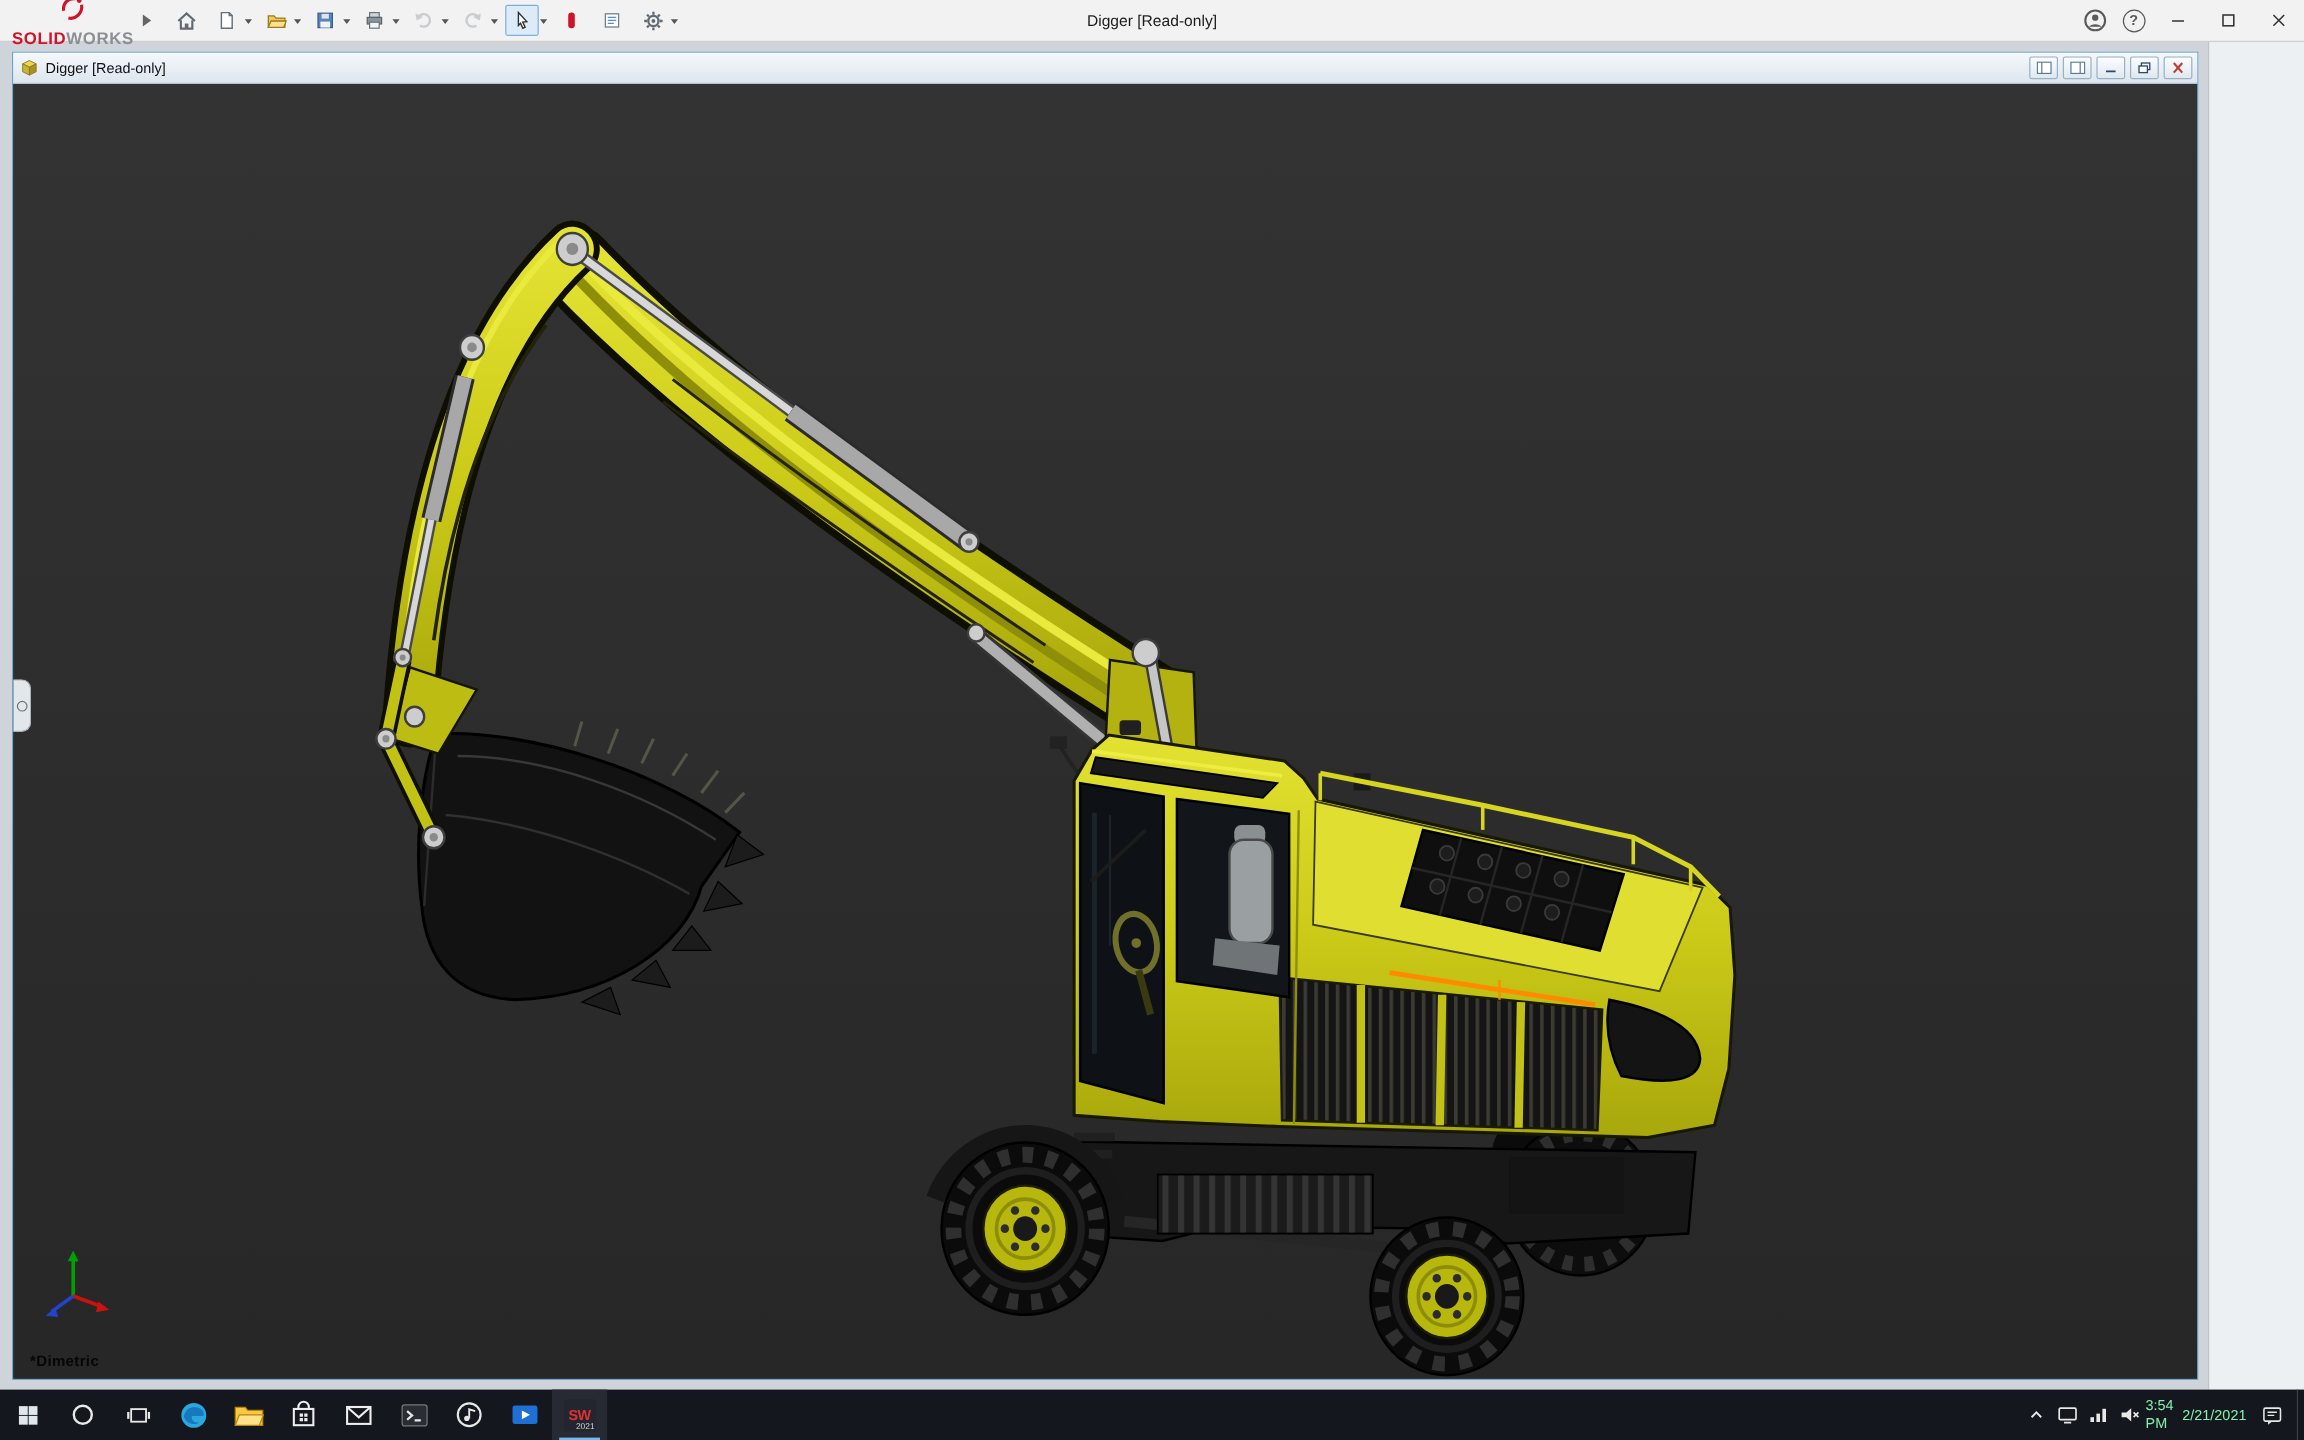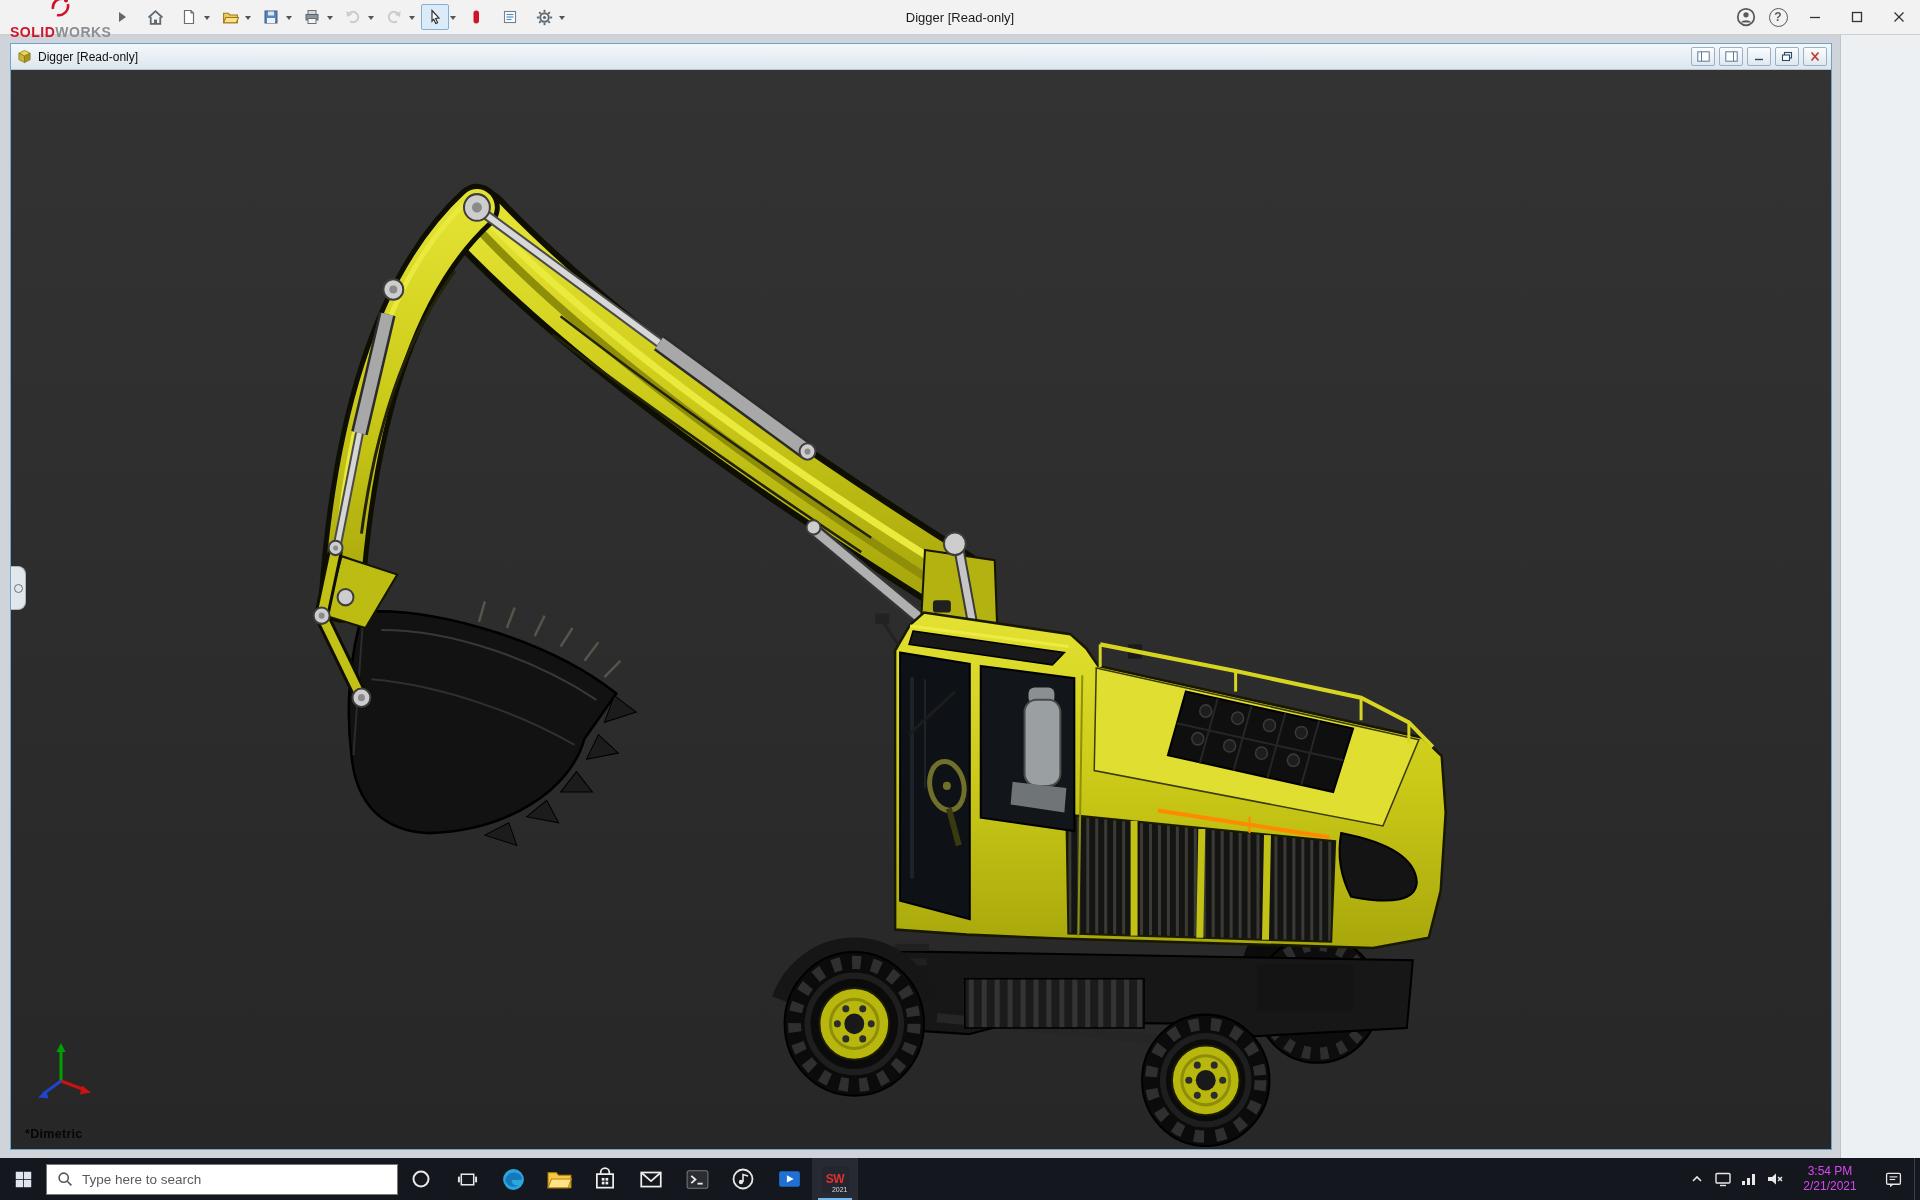--- a/index.html
+++ b/index.html
@@ -69,22 +69,22 @@
   .tb-ico-btn { width:46px; height:42px; display:flex; align-items:center; justify-content:center; position:relative; }
   .tb-app { width:46px; height:42px; display:flex; align-items:center; justify-content:center; position:relative; }
   .tb-app.active { background:#272a32; }
   .tb-app.active .indicator { position:absolute; bottom:0; left:6px; right:6px; height:2px; background:#76b9ed; }
   .sw-tile { width:27px; height:27px; background:#23262e; border-radius:3px; position:relative;
     display:flex; align-items:center; justify-content:center; }
   .sw-tile .sw-label { color:#e23030; font-weight:bold; font-size:12px; letter-spacing:-0.5px; }
   .sw-tile .sw-year { position:absolute; right:1px; bottom:0; font-size:7px; color:#d6dade; }
   .tray { margin-left:auto; display:flex; align-items:center; height:100%; }
   .tray-btn { width:26px; height:42px; display:flex; align-items:center; justify-content:center; }
-  .clock { width:84px; height:42px; display:flex; flex-direction:column; align-items:center; justify-content:center;
-    color:#d946ef; font-size:12px; line-height:15px; }
+  .clock { width:84px; height:42px; display:flex; align-items:center; justify-content:center;
+    color:#86efac; font-size:12px; line-height:15px; }
   .action-center { width:42px; height:42px; display:flex; align-items:center; justify-content:center; }
   .show-desktop { width:6px; height:42px; border-left:1px solid #3c3f46; }
 </style>
 </head>
 <body>
 
 <div class="titlebar">
   <div class="brand">
     <svg width="24" height="24" viewBox="0 0 24 24">
       <path d="M4,14 C3,7 9,3 14,4" stroke="#cf1429" stroke-width="2.6" fill="none"></path>
@@ -559,27 +559,20 @@
 <div class="taskbar">
   <div class="tb-start">
     <svg width="17" height="17" viewBox="0 0 22 22">
       <rect x="1" y="1" width="9.5" height="9.5" fill="#dfe6ec"></rect>
       <rect x="11.5" y="1" width="9.5" height="9.5" fill="#dfe6ec"></rect>
       <rect x="1" y="11.5" width="9.5" height="9.5" fill="#dfe6ec"></rect>
       <rect x="11.5" y="11.5" width="9.5" height="9.5" fill="#dfe6ec"></rect>
     </svg>
   </div>
 
-  <div class="tb-search">
-    <svg width="16" height="16" viewBox="0 0 16 16">
-      <circle cx="6.7" cy="6.7" r="4.6" fill="none" stroke="#555" stroke-width="1.6"></circle>
-      <line x1="10.3" y1="10.3" x2="14.4" y2="14.4" stroke="#555" stroke-width="1.6"></line>
-    </svg>
-    <input type="text" readonly="" placeholder="Type here to search" style="">
-  </div>
 
   <div class="tb-ico-btn">
     <svg width="20" height="20" viewBox="0 0 20 20">
       <circle cx="10" cy="10" r="7.5" fill="none" stroke="#e8e8e8" stroke-width="2"></circle>
     </svg>
   </div>
   <div class="tb-ico-btn">
     <svg width="21" height="21" viewBox="0 0 22 22">
       <rect x="4.5" y="5.5" width="13" height="11" fill="none" stroke="#e8e8e8" stroke-width="1.6"></rect>
       <rect x="1" y="8" width="2" height="6" fill="#e8e8e8"></rect>

